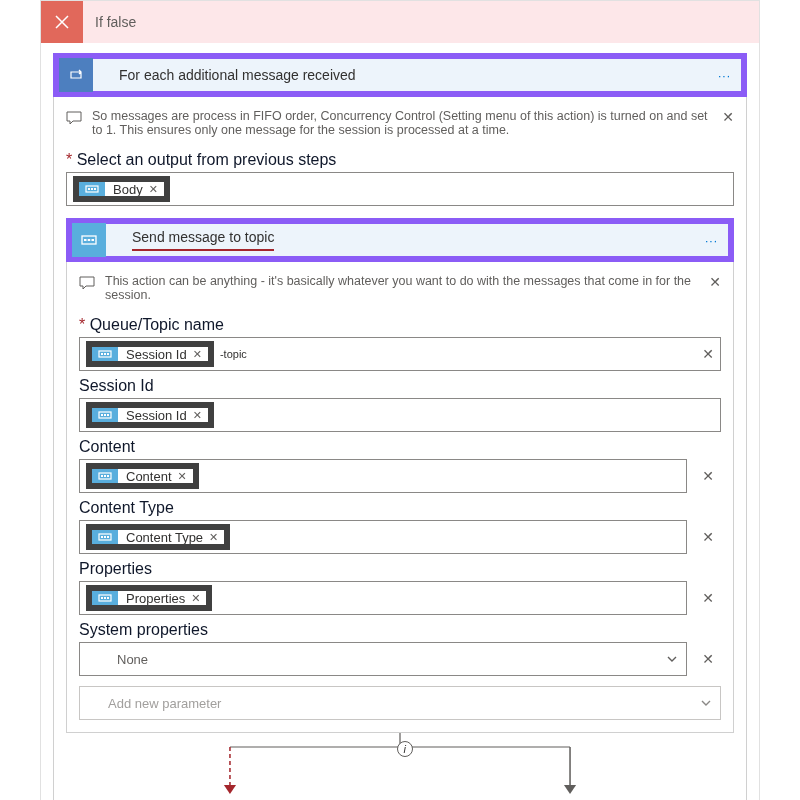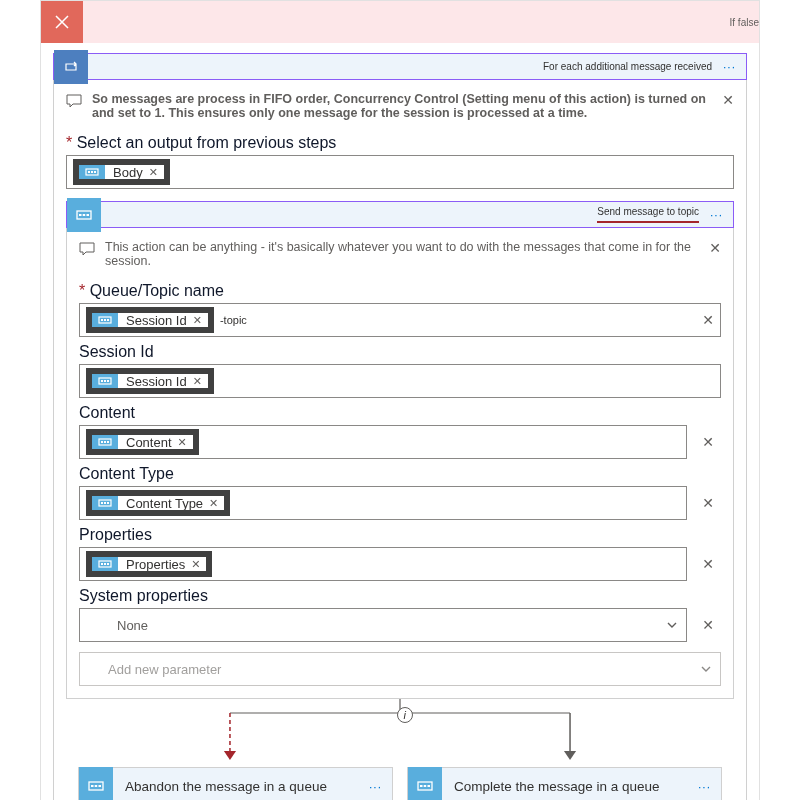--- a/index.html
+++ b/index.html
@@ -1,28 +1,28 @@
 <!DOCTYPE html>
 <html><head>
 <meta charset="utf-8">
 <style>
   * { box-sizing: border-box; margin: 0; padding: 0; }
   body { font-family: "Segoe UI", Arial, sans-serif; font-size: 13px; color: #323130; background: #fff; }
   .outer { border: 1px solid #e1e1e1; width: 720px; margin: 0 auto; }
 
   .bar { display: flex; align-items: center; }
   .bar-icon { width: 34px; height: 34px; display: flex; align-items: center; justify-content: center; color: #fff; flex-shrink: 0; }
-  .bar-title { padding-left: 12px; font-size: 10px; color: #323130; flex: 1; text-align: right; }
+  .bar-title { padding-left: 12px; font-size: 14px; color: #323130; flex: 1; }
   .bar-menu { width: 34px; height: 34px; display: flex; align-items: center; justify-content: center; color: #0078d4; cursor: pointer; }
 
   .if-false-bar { background: #fde7e9; height: 42px; }
   .if-false-bar .bar-icon { background: #e1685b; width: 42px; height: 42px; }
   .if-false-bar .bar-title { color: #605e5c; }
 
-  .blue-bar { background: #edf4fb; height: 27px; border: 1px solid #8b5cf6; }
+  .blue-bar { background: #edf4fb; height: 44px; border: 6px solid #8b5cf6; gap: 14px; }
   .blue-bar .bar-icon { background: #59aedd; }
   .loop-bar .bar-icon { background: #4d7fbf; }
 
   .body-pad { padding: 8px 12px 12px 12px; border: 1px solid #d0d0d0; border-top: none; }
 
   .note-row { display: flex; align-items: flex-start; gap: 10px; padding: 4px 0 8px 0; color: #605e5c; font-size: 12.5px; }
   .note-row .comment-icon { width: 16px; flex-shrink: 0; margin-top: 2px; }
   .note-row .close { cursor: pointer; color: #605e5c; flex-shrink: 0; }
 
   .field-label { font-size: 16px; color: #0f172a; margin-top: 6px; margin-bottom: 3px; }
@@ -91,21 +91,21 @@
       <div class="bar-menu">···</div>
     </div>
 
     <div class="body-pad">
       <div class="note-row">
         <span class="comment-icon">
           <svg width="16" height="14" viewBox="0 0 16 14">
               <path d="M1 1 h14 v9 h-8 l-3 3 v-3 h-3 z" fill="none" stroke="#605e5c" stroke-width="1"></path>
             </svg>
         </span>
-        <span style="flex:1;font-weight:bold;">So messages are process in FIFO order, Concurrency Control (Setting menu of this action) is turned on and set to 1. This ensures only one message for the session is processed at a time.</span>
+        <span style="flex:1;">So messages are process in FIFO order, Concurrency Control (Setting menu of this action) is turned on and set to 1. This ensures only one message for the session is processed at a time.</span>
         <span class="close x-thin">✕</span>
       </div>
 
       <div class="field-label req">Select an output from previous steps</div>
       <div class="input-box">
         <span class="token">
           <span class="tk-icon">
               <svg width="14" height="14" viewBox="0 0 14 14">
                 <rect x="1" y="4" width="12" height="6" fill="none" stroke="#fff" stroke-width="1.2"></rect>
                 <rect x="3" y="6" width="2" height="2" fill="#fff"></rect>

